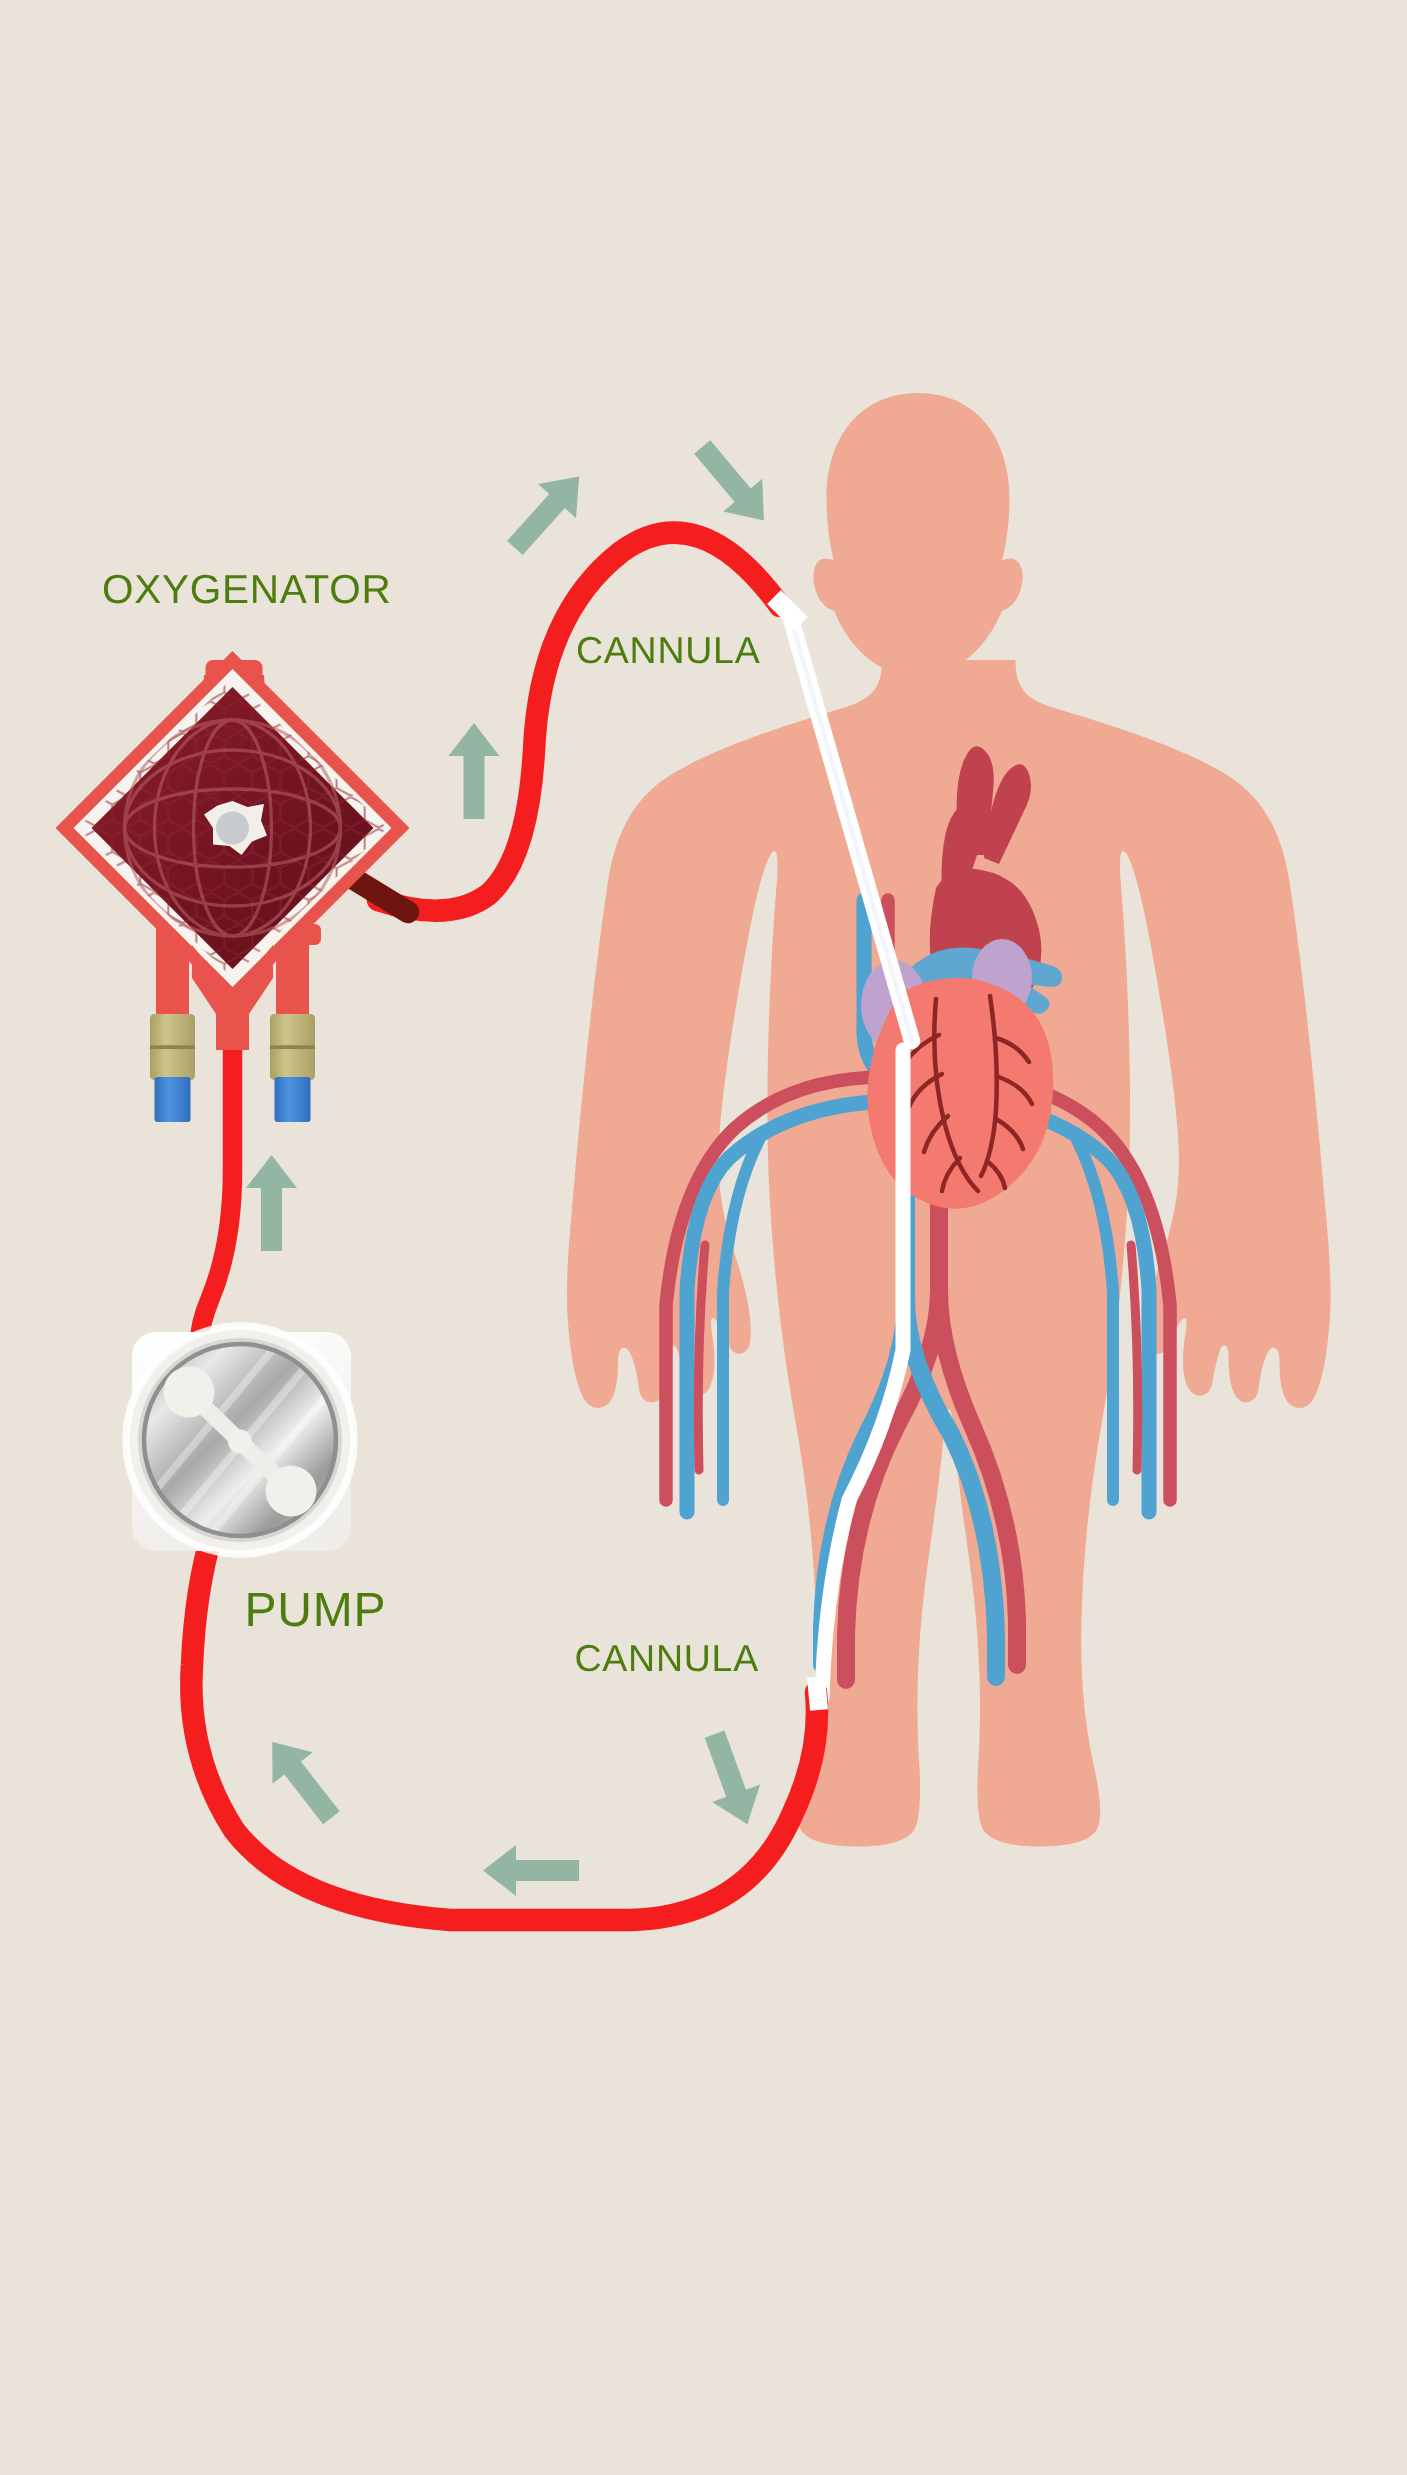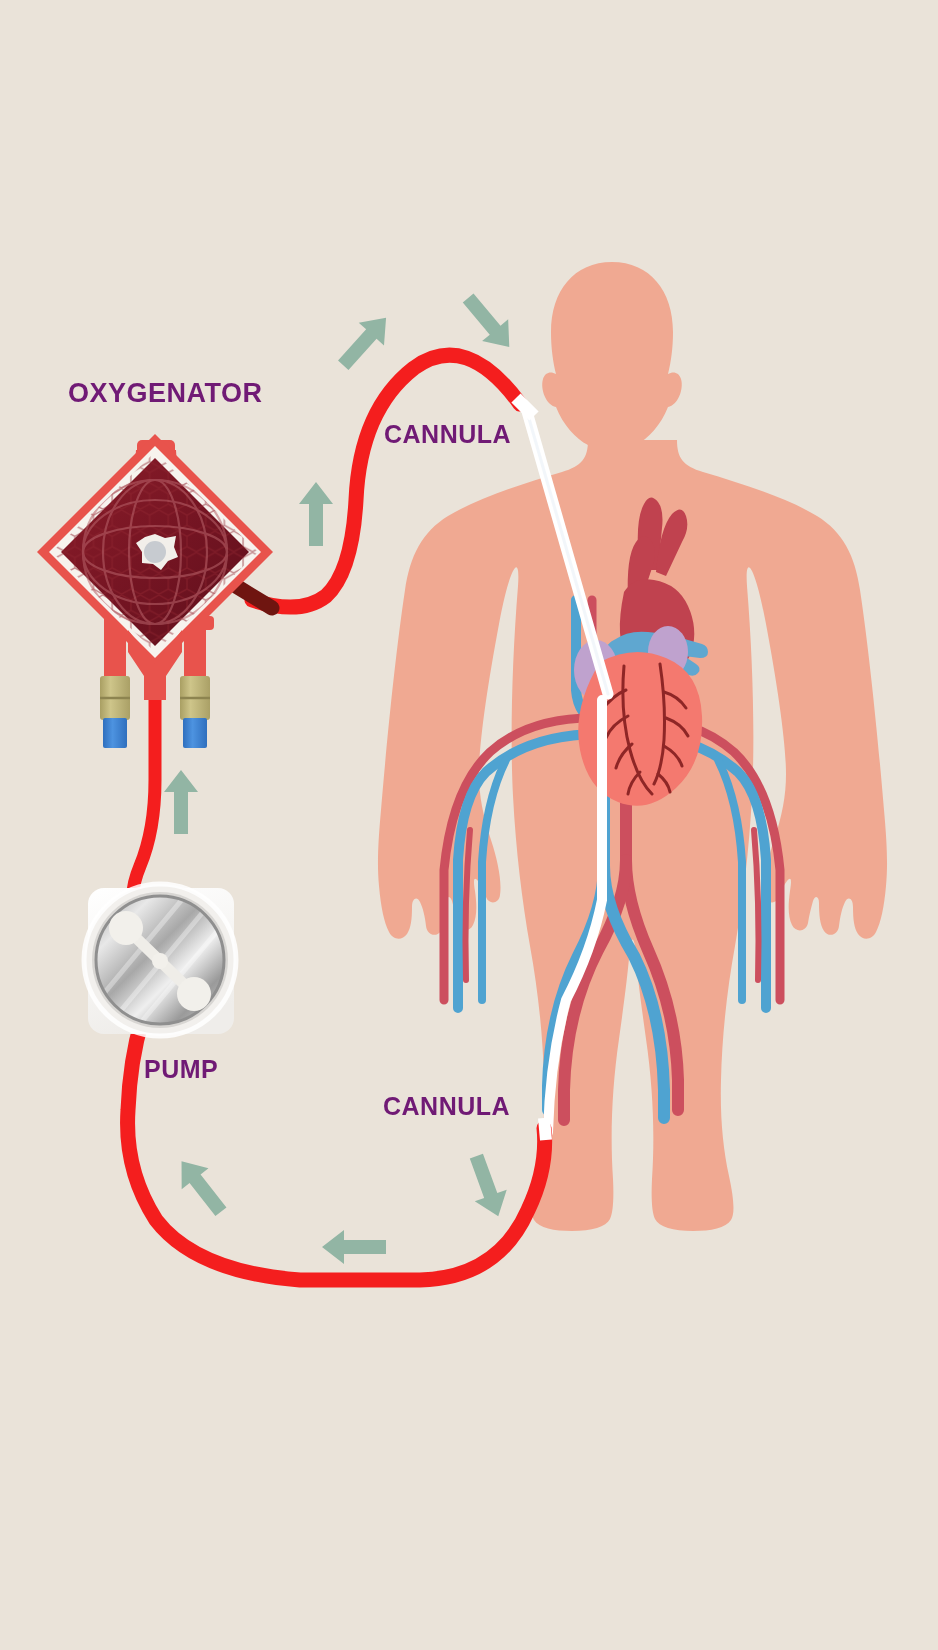--- a/index.html
+++ b/index.html
@@ -8,30 +8,30 @@
     background:#EAE3D9;
     font-family:"Liberation Sans", sans-serif;
     overflow:hidden;
     position:relative;
   }
   #stage{position:relative;width:938px;height:1650px;}
   #stage svg{position:absolute;top:0;left:0;}
   .lbl{
     position:absolute;
     font-family:"Liberation Sans", sans-serif;
-    font-weight:bold;
-    color:#701a75;
+    font-weight:normal;
+    color:#4d7c0f;
     letter-spacing:0.5px;
     white-space:nowrap;
     user-select:none;
   }
   #label-oxygenator{left:68px;top:378px;font-size:27px;}
   #label-cannula-upper{left:384px;top:420px;font-size:25px;}
   #label-cannula-lower{left:383px;top:1092px;font-size:25px;}
-  #label-pump{left:144px;top:1055px;font-size:25px;text-align:center;}
+  #label-pump{left:163px;top:1055px;font-size:32px;text-align:center;}
 </style>
 </head>
 <body>
 
 <div id="stage">
 
   <svg width="938" height="1650" viewBox="0 0 938 1650">
     <defs>
       <linearGradient id="gOxyCore" x1="0" y1="0" x2="1" y2="1">
         <stop offset="0%" stop-color="#8C1D2A"></stop>

